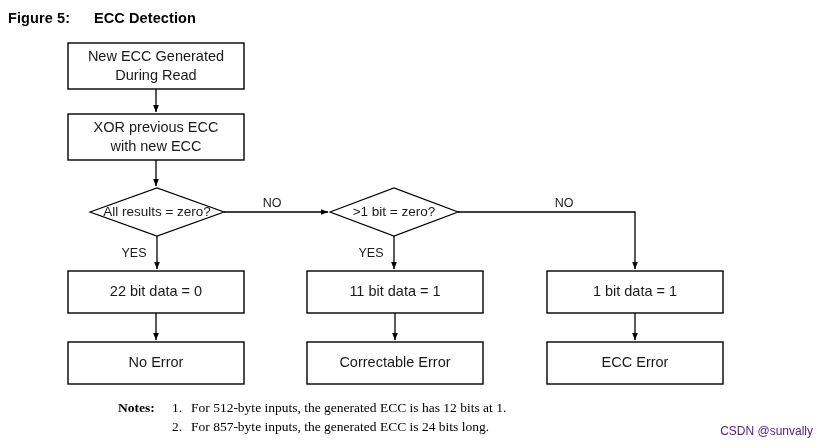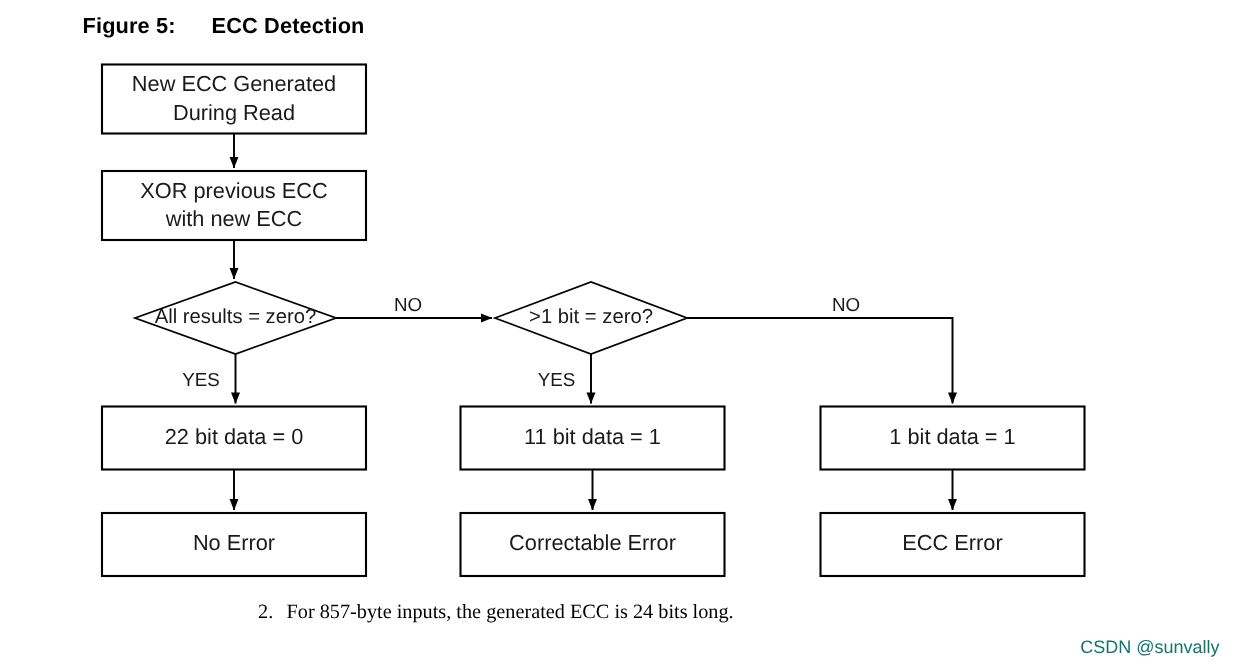--- a/index.html
+++ b/index.html
@@ -18,21 +18,20 @@
   #figure-caption {
     position: absolute;
     left: 8px;
     top: 10px;
     font-family: "Liberation Sans", sans-serif;
     font-size: 14.5px;
     font-weight: bold;
     color: #000000;
     white-space: pre;
     letter-spacing: 0.1px;
-    margin-left: 47px;
   }
   #figure-caption .cap-label {
     display: inline-block;
     width: 86px;
   }
 
   #flow-svg {
     position: absolute;
     left: 0;
     top: 0;
@@ -104,21 +103,21 @@
   #notes-block .note-text {
     white-space: nowrap;
   }
 
   #watermark {
     position: absolute;
     right: 12px;
     bottom: 10px;
     font-family: "Liberation Sans", sans-serif;
     font-size: 12px;
-    color: #0f766e;
+    color: #4c1d95;
     white-space: nowrap;
   }
 </style>
 </head>
 <body>
 
 <div id="figure-caption"><span class="cap-label">Figure 5:</span><span>ECC Detection</span></div>
 
 <svg id="flow-svg" width="825" height="448">
   <defs>
@@ -174,19 +173,24 @@
   <path class="connector" d="M394,236 L394,269" marker-end="url(#arrowhead)"></path>
   <text class="edge-label" x="371" y="254">YES</text>
 
   <path class="connector" d="M156,313 L156,340" marker-end="url(#arrowhead)"></path>
   <path class="connector" d="M395,313 L395,340" marker-end="url(#arrowhead)"></path>
   <path class="connector" d="M635,313 L635,340" marker-end="url(#arrowhead)"></path>
 </svg>
 
 <div id="notes-block">
   <div class="notes-row">
+    <span class="notes-heading">Notes:</span>
+    <span class="note-num">1.</span>
+    <span class="note-text">For 512-byte inputs, the generated ECC is has 12 bits at 1.</span>
+  </div>
+  <div class="notes-row">
     <span class="notes-spacer"></span>
     <span class="note-num">2.</span>
     <span class="note-text">For 857-byte inputs, the generated ECC is 24 bits long.</span>
   </div>
 </div>
 
 <div id="watermark">CSDN @sunvally</div>
 
 </body></html>

